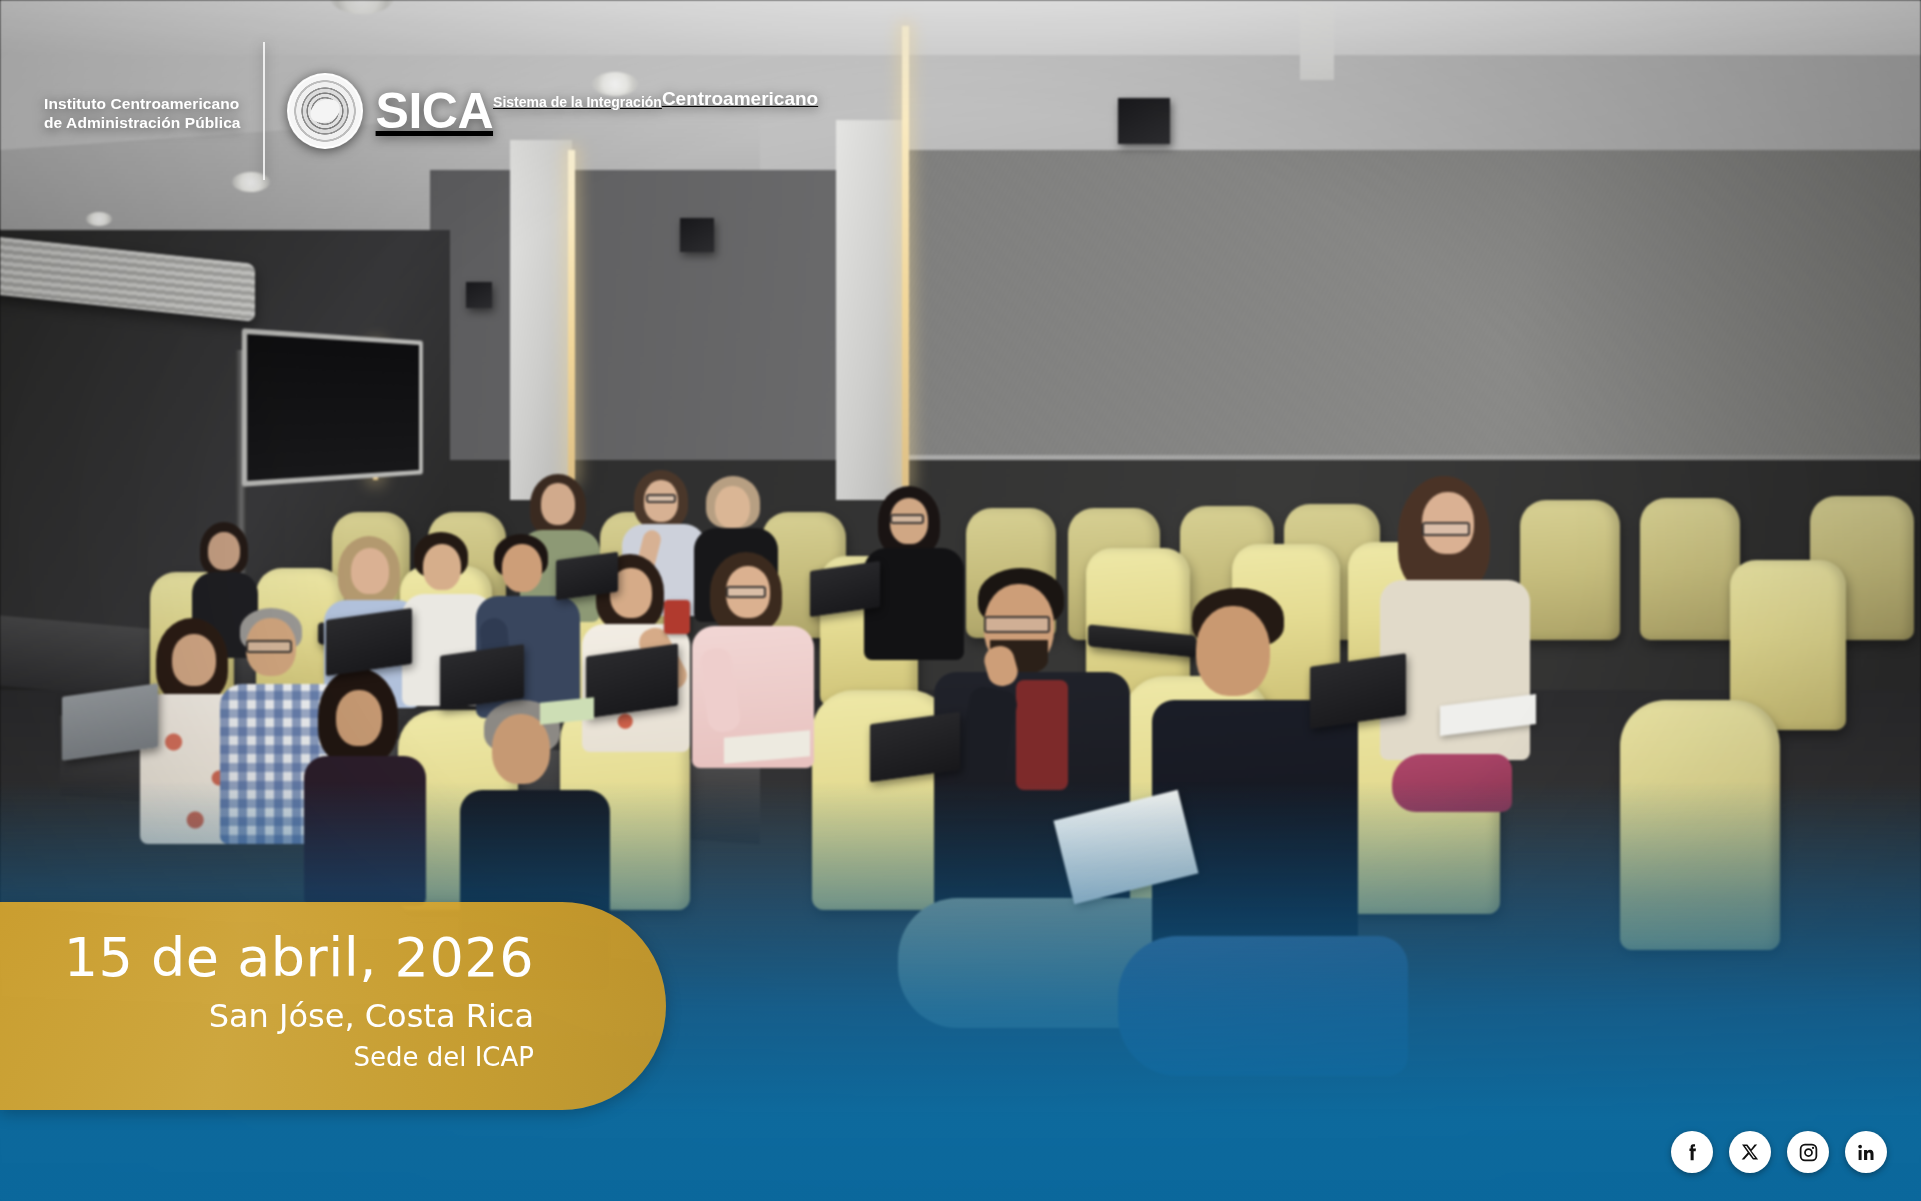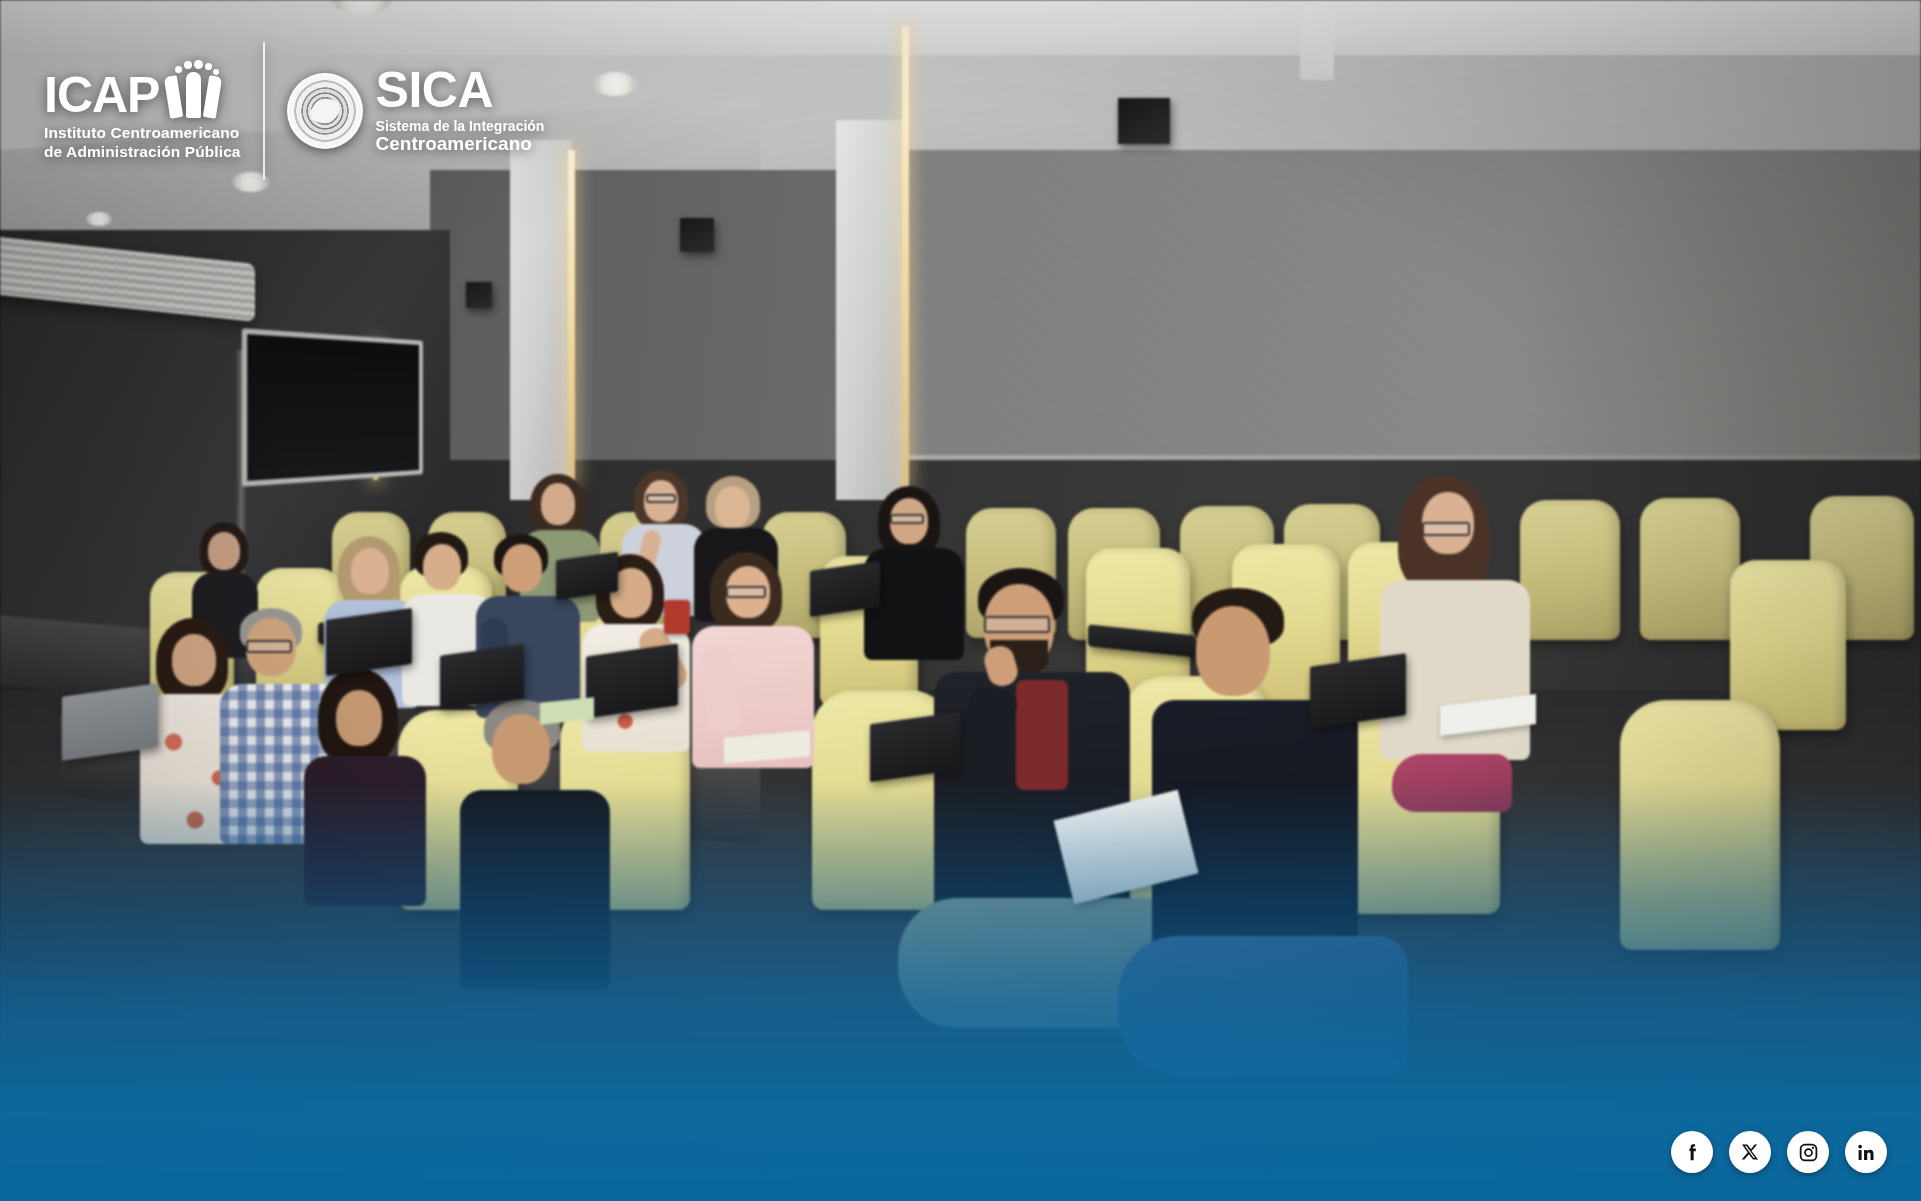--- a/index.html
+++ b/index.html
@@ -203,21 +203,21 @@
         #6f6f6f 73% 76%, #fafafa 77% 100%);
     border:2px solid rgba(255,255,255,.92);
     position:relative; flex:none;
   }
   .sica-seal::after{
     content:""; position:absolute; left:50%; top:50%;
     width:30px; height:22px; transform:translate(-50%,-50%) rotate(-12deg);
     background:#f4f4f4;
     border-radius:60% 40% 55% 45%;
   }
-  .sica-text{ display:flex; flex-direction:column; }
+  .sica-text{ display:flex; flex-direction:row;text-decoration:underline; }
   .sica-word{
     color:#fff; font-weight:700; font-size:50px; line-height:.9;
     letter-spacing:-.5px;
   }
   .sica-sub1{ color:#fff; font-size:14px; font-weight:600; margin-top:5px; }
   .sica-sub2{ color:#fff; font-size:19px; font-weight:700; line-height:1.05; }
 
   
   .date-banner{
     position:absolute; left:0; top:902px; width:666px; height:208px;
@@ -488,53 +488,44 @@
 
     <div class="photo-grain"></div>
     <div class="photo-vignette"></div>
   </div>
 
   <div class="blue-overlay"></div>
 
   <div class="logo-lockup">
 
     <div class="icap-block">
-      <div class="icap-top">
-        <span class="icap-word">ICAP</span>
-
-        <span class="icap-mark">
-          <span class="dot" style="left:10px;top:6px;width:7px;height:7px;"></span>
-          <span class="dot" style="left:19px;top:1px;width:8px;height:8px;"></span>
-          <span class="dot" style="left:29px;top:0px;width:9px;height:9px;"></span>
-          <span class="dot" style="left:40px;top:3px;width:7px;height:7px;"></span>
-          <span class="dot" style="left:48px;top:9px;width:6px;height:6px;"></span>
-          <span class="fig" style="left:2px;top:16px;width:13px;height:42px;border-radius:6px 2px 2px 2px;transform:rotate(-9deg);"></span>
-          <span class="fig" style="left:21px;top:12px;width:15px;height:46px;border-radius:7px 7px 2px 2px;"></span>
-          <span class="fig" style="left:41px;top:16px;width:13px;height:42px;border-radius:2px 6px 2px 2px;transform:rotate(9deg);"></span>
-        </span>
-      </div>
 
       <div class="icap-sub">
         <div>Instituto Centroamericano</div>
         <div>de Administración Pública</div>
       </div>
     </div>
 
     <div class="logo-divider"></div>
 
     <div class="sica-block">
       <div class="sica-seal"></div>
       <div class="sica-text">
         <span class="sica-word">SICA</span>
         <span class="sica-sub1">Sistema de la Integración</span>
         <span class="sica-sub2">Centroamericano</span>
       </div>
     </div>
   </div>
 
+  <div class="date-banner">
+    <div class="date-main">15 de abril, 2026</div>
+    <div class="date-city">San Jóse, Costa Rica</div>
+    <div class="date-venue">Sede del ICAP</div>
+  </div>
 
   <div class="socials">
 
     <a class="social">
       <svg width="22" height="22" viewBox="0 0 24 24" aria-hidden="true">
         <path fill="#111111" d="M15.3 8.3h-2.1V6.9c0-.6.4-.8.7-.8h1.4V3.5h-2c-2.3 0-2.8 1.7-2.8 2.8v2h-1.3v2.7h1.3V21h3.3v-9.9h2.2l.3-2.8z"></path>
       </svg>
     </a>
 
     <a class="social">

